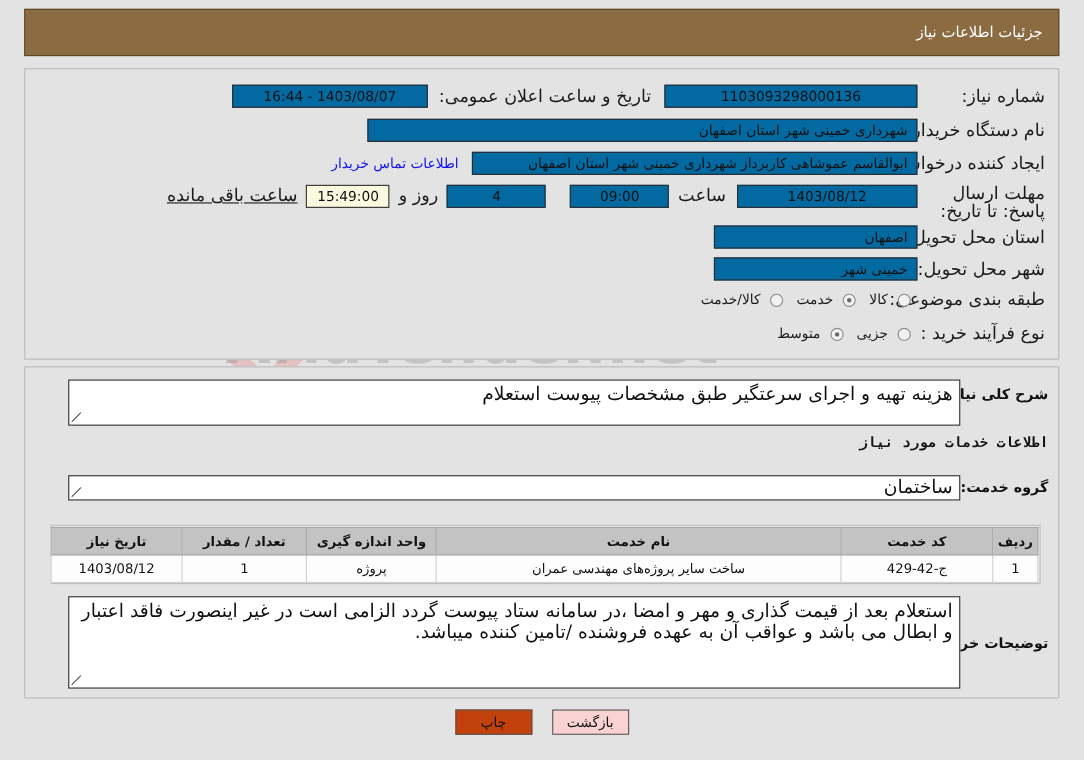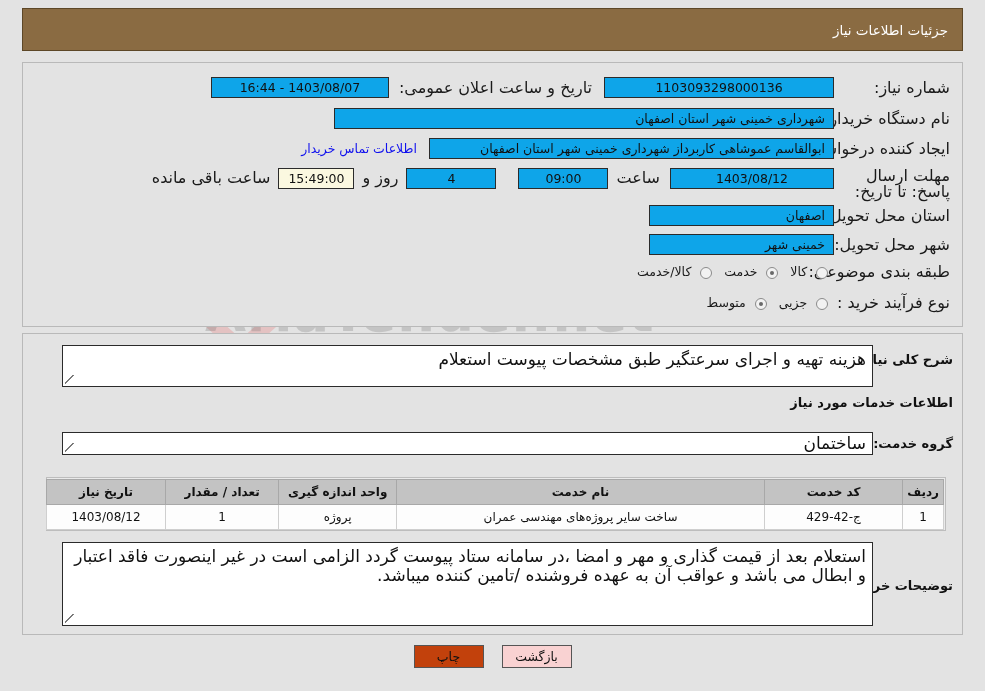--- a/index.html
+++ b/index.html
@@ -42,21 +42,21 @@
   .row {
     position: absolute;
     display: flex; align-items: center;
     white-space: nowrap;
   }
   .lbl {
     color: #1a1a1a; font-size: 16px;
     text-align: left; direction: rtl;
   }
   .fld {
-    background: #0ea5e9;
+    background: #0369a1;
     border: 1px solid #2b2b2b;
     height: 21px;
     line-height: 19px;
     padding: 0 4px;
     font-size: 12.5px;
     color: #111;
     text-align: center;
     direction: rtl;
     overflow: hidden;
   }
@@ -89,21 +89,21 @@
     display: inline-block;
     width: 13px; height: 13px;
     border: 1px solid #8b8b8b;
     background: #f2f2f2;
     vertical-align: middle;
   }
 
   
   .sechead {
     position: absolute;
-    font-size: 13px; font-weight: bold; color: #111;
+    font-size: 13px; font-weight: bold; color: #111; font-family: Liberation Mono, monospace;
   }
 
   
   .ta {
     position: absolute;
     background: #ffffff;
     border: 1px solid #2b2b2b;
     padding: 4px 6px;
     font-size: 17px;
     line-height: 19px;
@@ -251,21 +251,21 @@
     </div>
 
     <div class="row" style="right:12px; top:105px; align-items:flex-start;">
       <span class="lbl" style="width:108px; text-align:right; line-height:16px; white-space:normal; display:inline-block;">مهلت ارسال پاسخ: تا تاریخ:</span>
       <span class="fld" style="width:164px; margin-right:8px;">1403/08/12</span>
       <span class="lbl" style="margin-right:10px;">ساعت</span>
       <span class="fld" style="width:90px; margin-right:8px;">09:00</span>
       <span class="fld" style="width:90px; margin-right:22px;">4</span>
       <span class="lbl" style="margin-right:8px;">روز و</span>
       <span class="fld yel" style="width:76px; margin-right:8px;">15:49:00</span>
-      <span class="lbl" style="margin-right:8px;">ساعت باقی مانده</span>
+      <span class="lbl" style="margin-right:8px;text-decoration:underline;">ساعت باقی مانده</span>
     </div>
 
     <div class="row" style="right:12px; top:142px;">
       <span class="lbl" style="width:108px; text-align:right;">استان محل تحویل:</span>
       <span class="fld r" style="width:185px; margin-right:8px; padding-right:8px;">اصفهان</span>
     </div>
 
     <div class="row" style="right:12px; top:171px;">
       <span class="lbl" style="width:108px; text-align:right;">شهر محل تحویل:</span>
       <span class="fld r" style="width:185px; margin-right:8px; padding-right:8px;">خمینی شهر</span>

